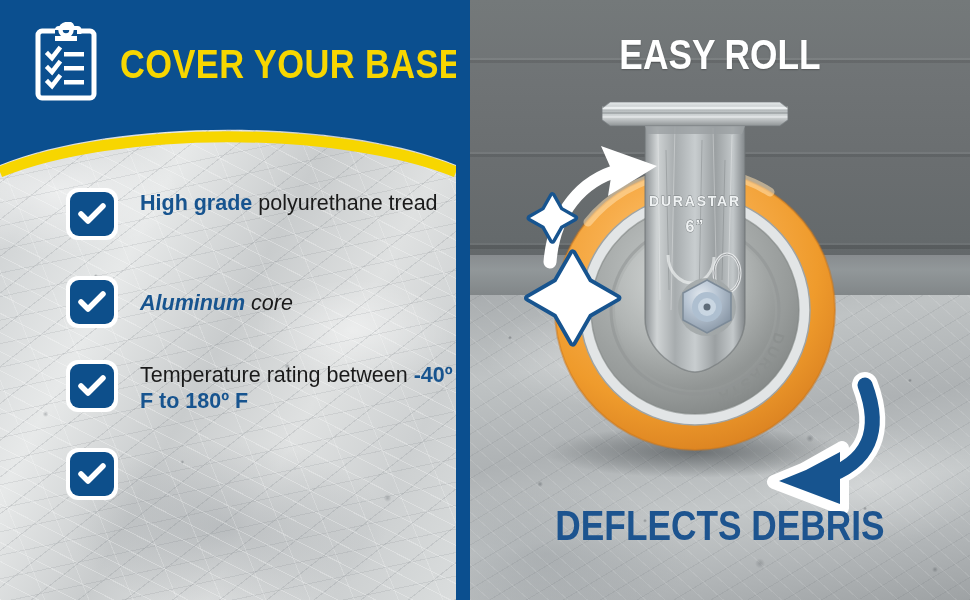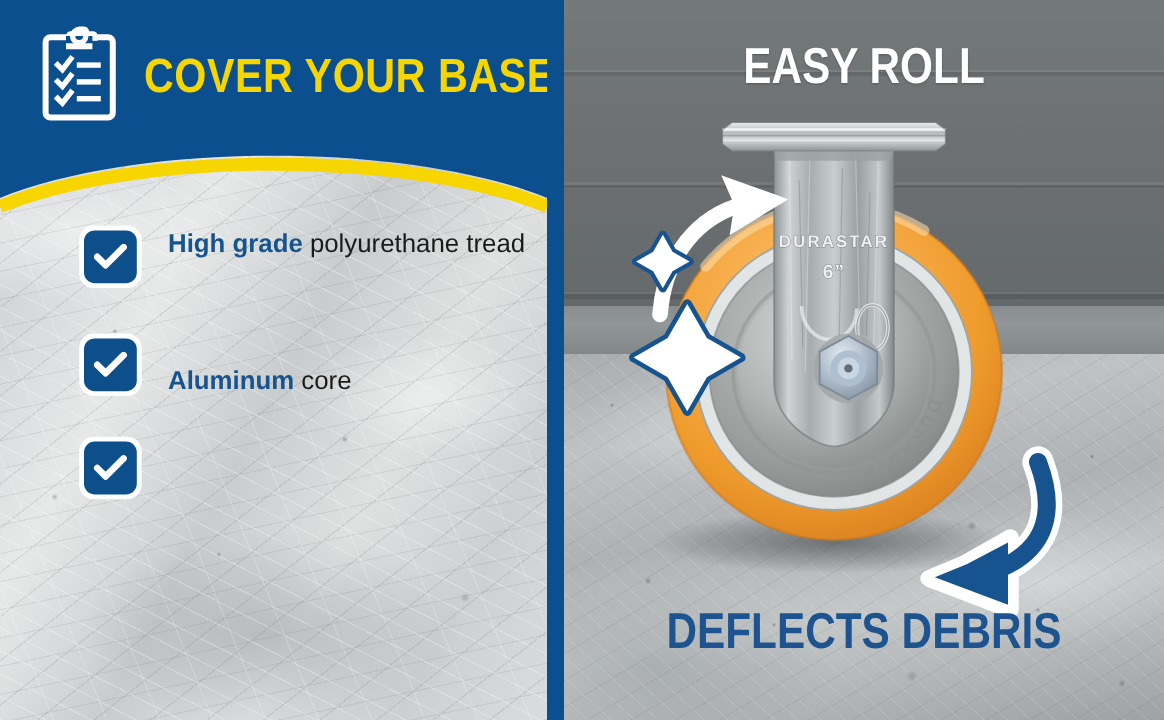--- a/index.html
+++ b/index.html
@@ -119,21 +119,21 @@
     margin-left: 14px;
   }
 
   .feature-item {
     display: flex;
     align-items: flex-start;
     margin-bottom: 30px;
     padding-left: 52px;
     min-height: 56px;
   }
-  .feature-item.compact { align-items: flex-end; }
+  .feature-item.compact { align-items: center; font-style: italic; }
 
   .checkbox {
     flex: 0 0 auto;
     width: 52px;
     height: 52px;
     border-radius: 12px;
     background: #ffffff;
     display: flex;
     align-items: center;
     justify-content: center;
@@ -356,20 +356,32 @@
             <svg width="28" height="22" viewBox="0 0 28 22">
               <path d="M3,11 L10,18 L25,3" fill="none" stroke="#ffffff" stroke-width="5.5" stroke-linecap="round" stroke-linejoin="round"></path>
             </svg>
           </span>
         </span>
         <div class="feature-text">
           <span class="hl">Aluminum</span><span> core</span>
         </div>
       </div>
 
+      <div class="feature-item">
+        <span class="checkbox">
+          <span class="checkbox-inner">
+            <svg width="28" height="22" viewBox="0 0 28 22">
+              <path d="M3,11 L10,18 L25,3" fill="none" stroke="#ffffff" stroke-width="5.5" stroke-linecap="round" stroke-linejoin="round"></path>
+            </svg>
+          </span>
+        </span>
+        <div class="feature-text">
+          <span>Temperature rating between </span><span class="hl">-40º F to 180º F</span>
+        </div>
+      </div>
 
       <div class="feature-item compact">
         <span class="checkbox">
           <span class="checkbox-inner">
             <svg width="28" height="22" viewBox="0 0 28 22">
               <path d="M3,11 L10,18 L25,3" fill="none" stroke="#ffffff" stroke-width="5.5" stroke-linecap="round" stroke-linejoin="round"></path>
             </svg>
           </span>
         </span>
       </div>

